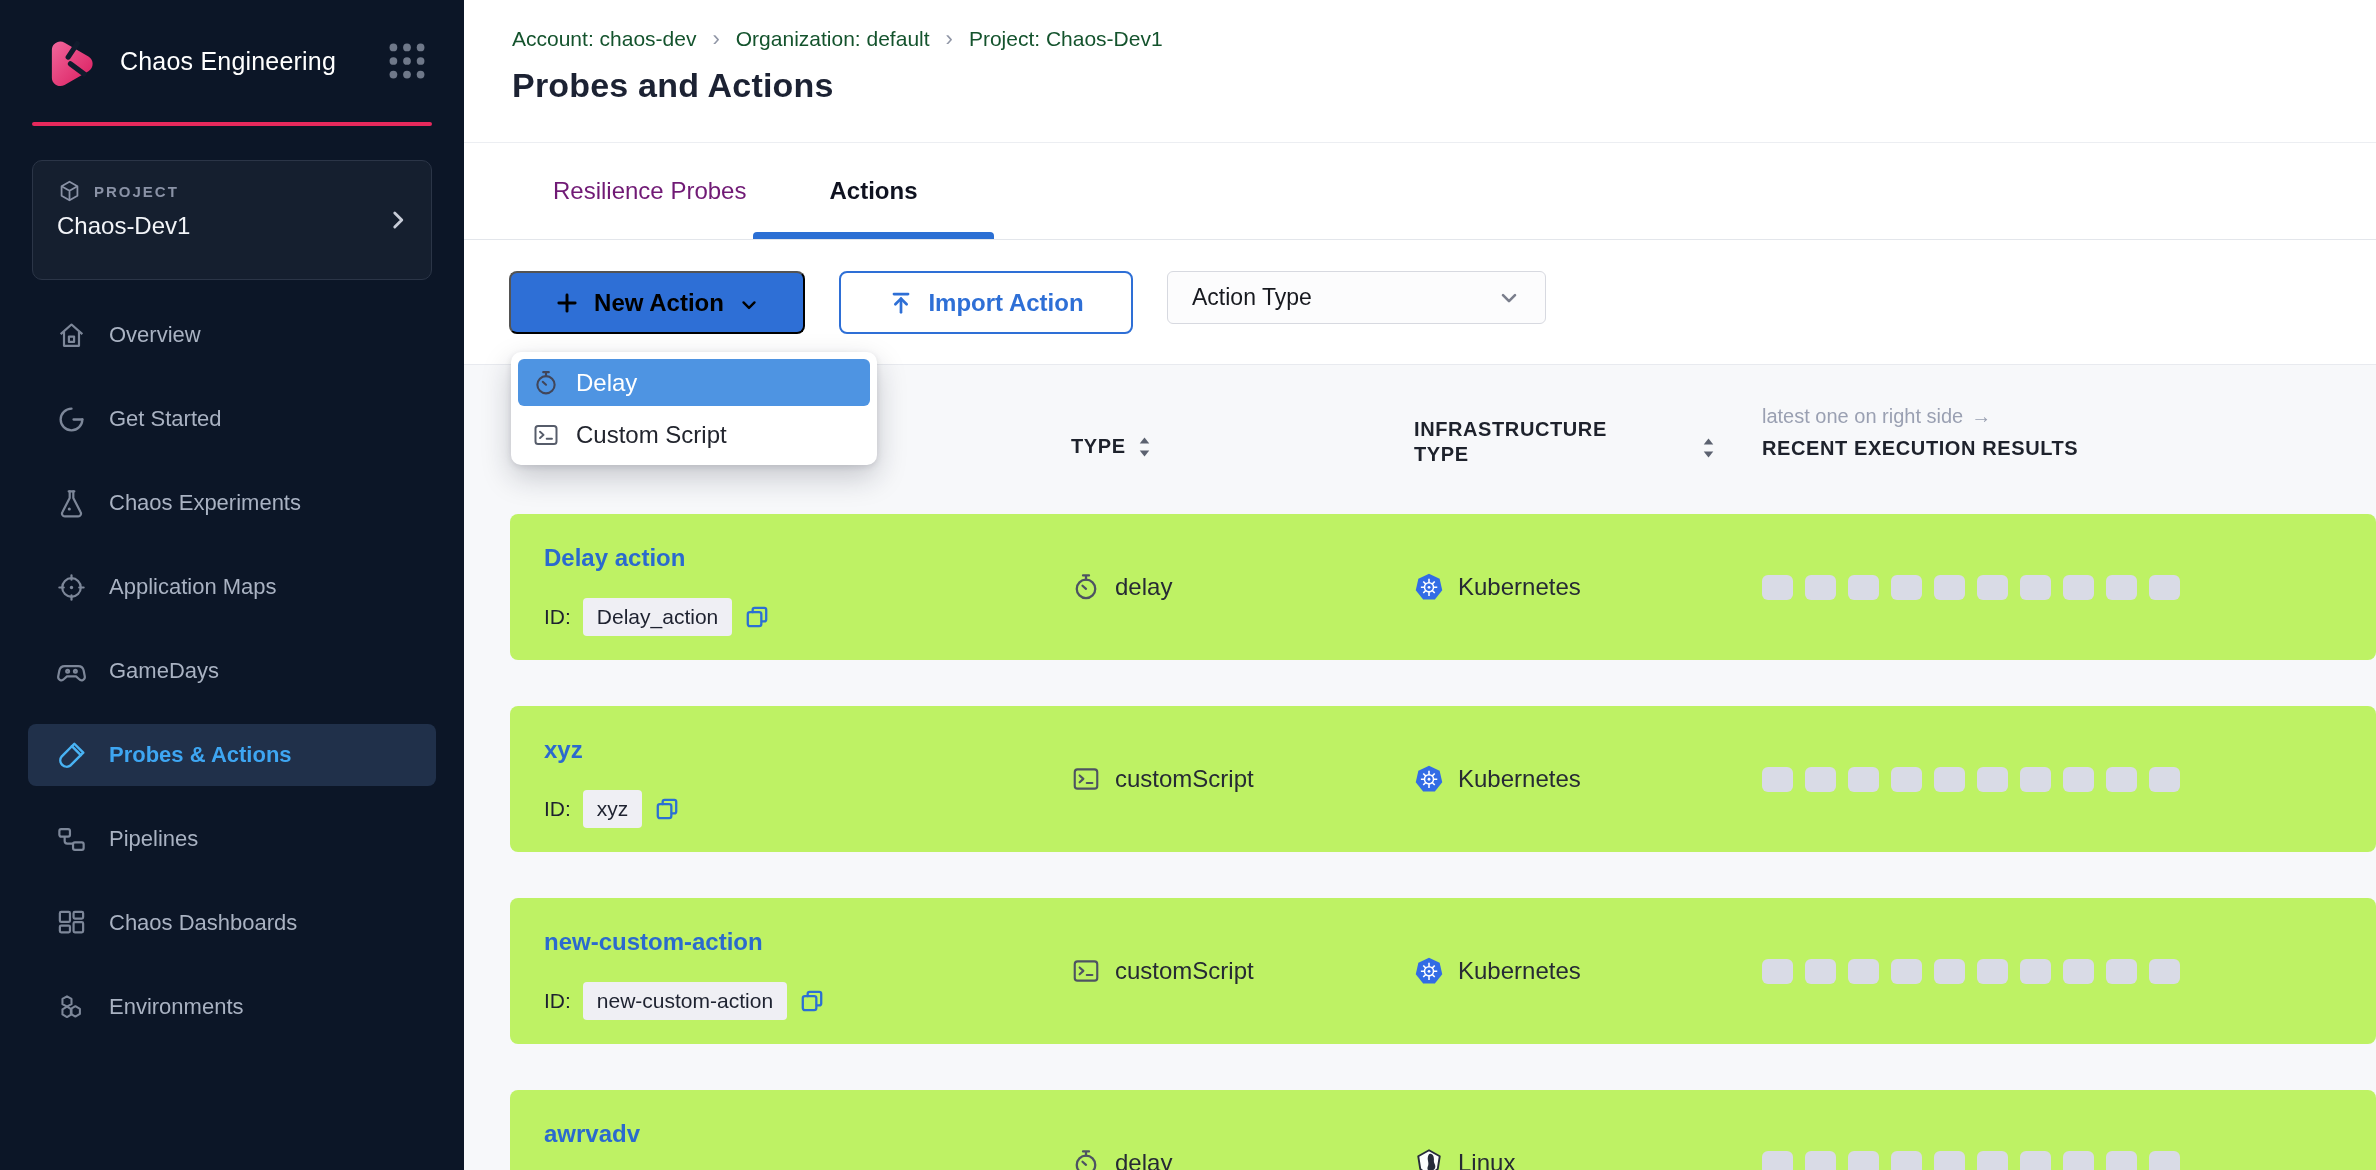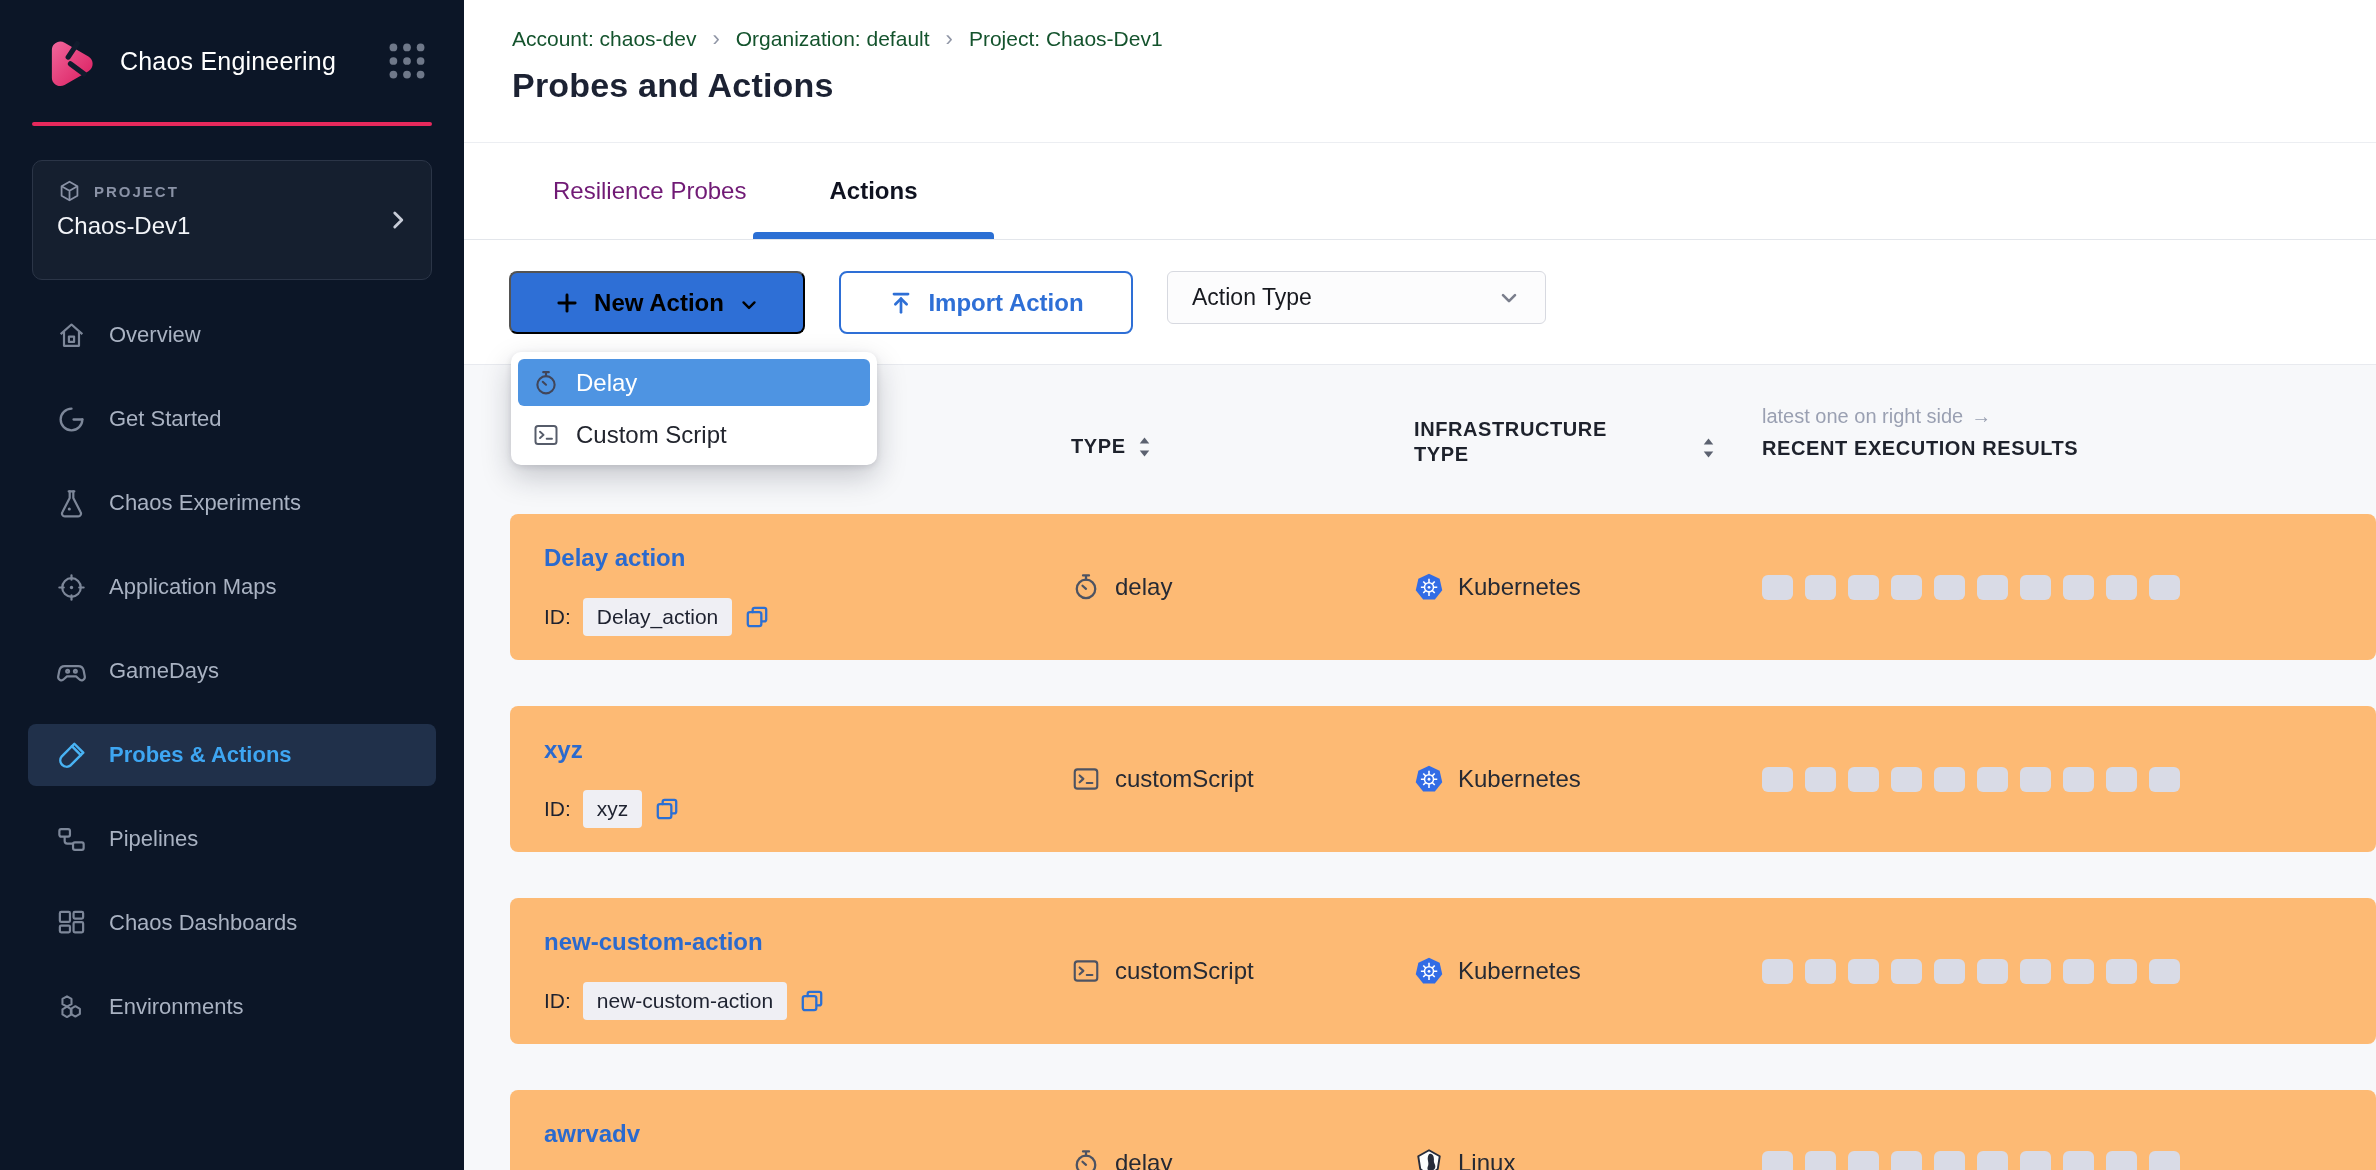--- a/index.html
+++ b/index.html
@@ -73,21 +73,21 @@
   .th { position:absolute; display:flex; align-items:center; gap:12px; font-size:20px; font-weight:bold; color:#1e222c; letter-spacing:.6px; }
   .th-type { left:607px; top:70px; }
   .th-infra { left:950px; top:52px; width:215px; line-height:1.25; }
   .th-infra-sort { position:absolute; left:1238px; top:72px; }
   .sort-icon { width:13px; height:22px; color:#5c6270; cursor:pointer; }
   .sort-icon svg { width:100%; height:100%; }
   .th-hint { position:absolute; left:1298px; top:40px; font-size:20px; color:#9aa0b2; display:flex; align-items:center; gap:8px; }
   .th-results { left:1298px; top:72px; }
   .row-card {
     position:relative; margin:0 0 46px 46px; height:146px;
-    background:#fdba74; border-radius:8px;
+    background:#bef264; border-radius:8px;
   }
   .cell-name { position:absolute; left:34px; top:30px; font-size:24px; font-weight:bold; color:#2b6ace; cursor:pointer; }
   .id-line { position:absolute; left:34px; top:84px; display:flex; align-items:center; gap:12px; font-size:21px; color:#1e2230; }
   .id-pill { background:#efeff4; border-radius:4px; padding:7px 14px; font-size:21px; color:#1e2230; }
   .copy-icon { width:26px; height:26px; color:#2b6fd4; cursor:pointer; }
   .copy-icon svg { width:100%; height:100%; }
   .cell-type, .cell-infra { position:absolute; top:0; height:100%; display:flex; align-items:center; gap:14px; font-size:24px; color:#262a34; }
   .cell-type { left:561px; }
   .cell-infra { left:904px; }
   .cell-icon { width:30px; height:30px; color:#4d5362; flex:0 0 auto; }

